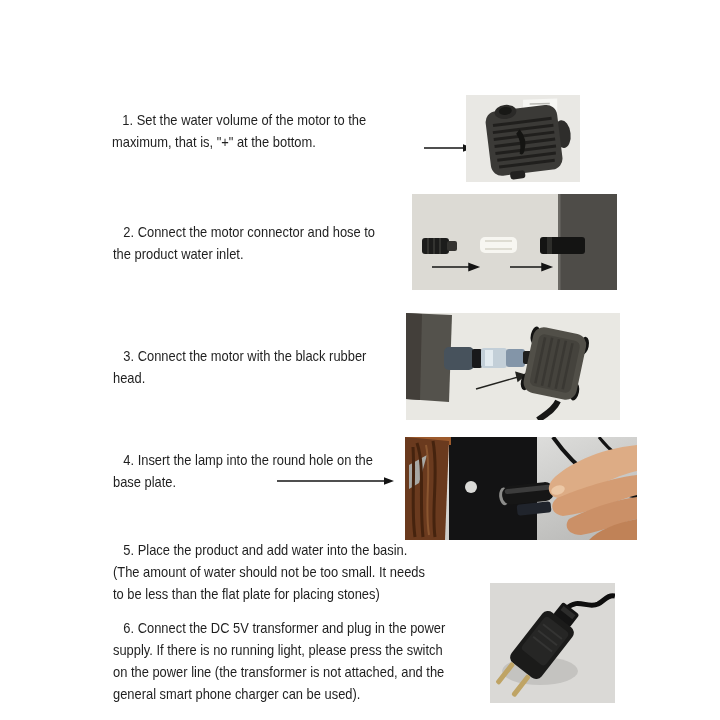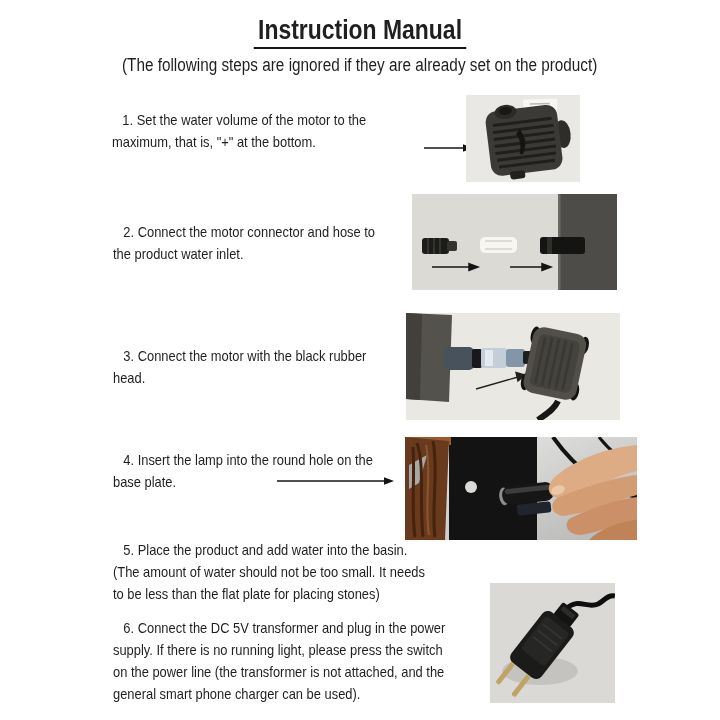--- a/index.html
+++ b/index.html
@@ -32,26 +32,20 @@
   .photo{position:absolute;}
   .photo svg{display:block;width:100%;height:100%;}
   .arrow{position:absolute;}
   .arrow svg{display:block;}
 </style>
 </head>
 <body>
 
 <div class="sheet">
 
-  <div class="center-row title-row">
-    <span class="title">Instruction Manual</span>
-  </div>
-  <div class="center-row subtitle-row">
-    <span class="subtitle">(The following steps are ignored if they are already set on the product)</span>
-  </div>
 
   <div class="step-text" style="left:112px;top:109px">
     <div class="line first">1. Set the water volume of the motor to the</div>
     <div class="line">maximum, that is, "+" at the bottom.</div>
   </div>
 
   <div class="arrow" style="left:424px;top:142px">
     <svg width="49" height="12" viewBox="0 0 49 12">
       <line x1="0" y1="6" x2="40" y2="6" stroke="#141414" stroke-width="1.6"></line>
       <polygon points="39,2.2 49,6 39,9.8" fill="#141414"></polygon>

